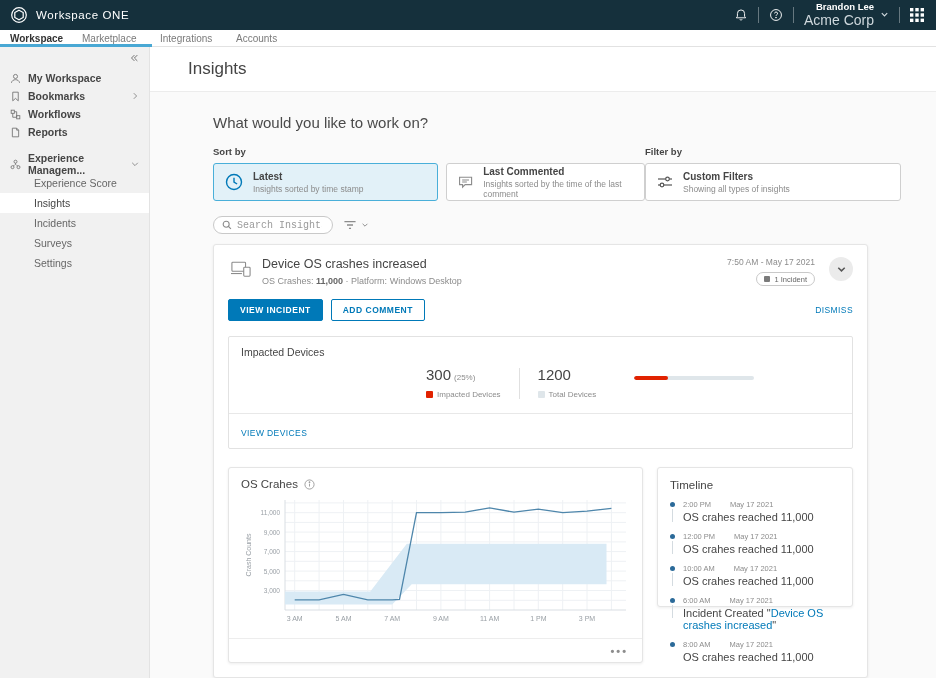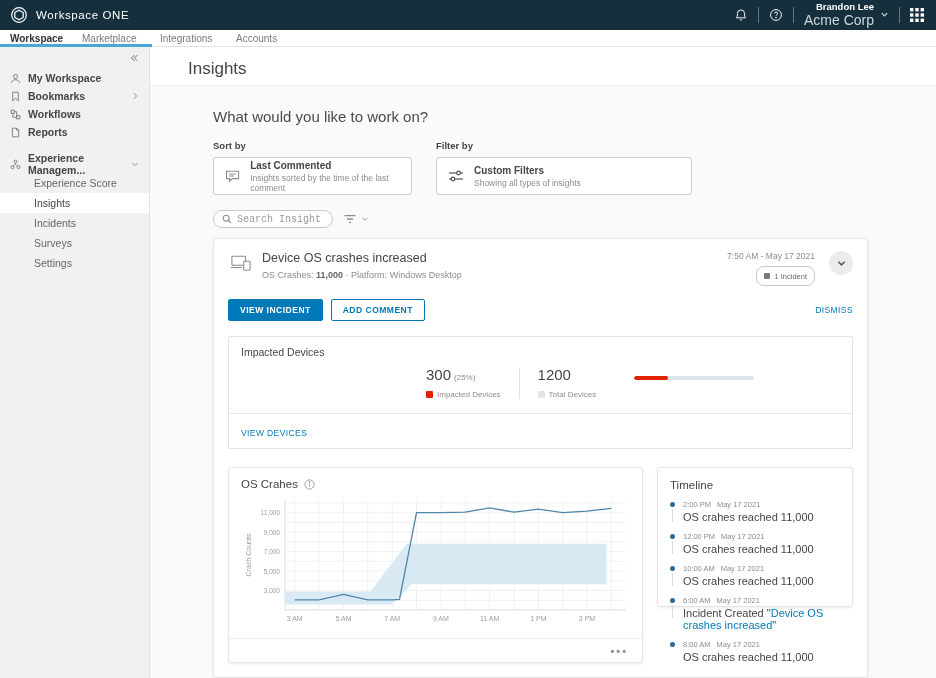--- a/index.html
+++ b/index.html
@@ -38,21 +38,21 @@
   .side-sub.selected { background:#fff; color:#454545; }
 
   .content { flex:1; display:flex; flex-direction:column; background:#fafafa; }
   .page-head { background:#fff; border-bottom:1px solid #ececec; padding:12px 0 0 38px; height:61px; }
   .breadcrumb { font-size:9px; color:#737373; margin-bottom:4px; }
   .page-title { font-size:17px; font-weight:400; color:#454545; }
 
   .content-body { padding:22px 0 0 63px; width:718px; }
   .question { font-size:15px; color:#4a4a4a; font-weight:400; margin-bottom:15px; }
 
-  .groups-row { display:flex; gap:24px; }
+  .groups-row { display:flex; gap:0; }
   .group-label { font-size:9.5px; font-weight:700; color:#454545; margin-bottom:6px; }
   .cards-row { display:flex; gap:8px; }
   .option-card { height:38px; background:#fff; border:1px solid #cfcfcf; border-radius:3px; display:flex; align-items:center; gap:9px; padding:0 10px; cursor:pointer; }
   .option-card.selected { background:#e2f1f8; border-color:#49afd9; }
   .oc-title { font-size:10px; font-weight:700; color:#454545; }
   .oc-desc { font-size:8.5px; color:#8c8c8c; margin-top:2px; }
   .w-latest{ width:225px; } .w-comment{ width:199px; } .w-filter{ width:256px; }
 
   .search-row { margin-top:15px; display:flex; align-items:center; gap:10px; }
   .search-pill { width:120px; height:18px; border:1px solid #c9c9c9; border-radius:9px; background:#fff; display:flex; align-items:center; gap:5px; padding:0 8px; }
@@ -62,21 +62,21 @@
 
   
   .insight-card { margin-top:10px; width:655px; background:#fff; border:1px solid #e5e5e5; border-radius:3px; box-shadow:0 1px 3px rgba(0,0,0,.07); padding:12px 14px 14px; }
   .ic-header { display:flex; align-items:flex-start; }
   .ic-icon { margin:2px 10px 0 2px; }
   .ic-title { font-size:12.5px; color:#454545; font-weight:400; }
   .ic-meta { font-size:9px; color:#8c8c8c; margin-top:5px; }
   .ic-meta b { color:#666; font-weight:700; }
   .hdr-right { margin-left:auto; text-align:right; }
   .timestamp { font-size:8.5px; color:#8c8c8c; }
-  .badge { display:inline-flex; align-items:center; gap:4px; border:1px solid #c9c9c9; border-radius:8px; height:20px; padding:0 7px; font-size:7.5px; color:#666; margin-top:5px; }
+  .badge { display:inline-flex; align-items:center; gap:4px; border:1px solid #c9c9c9; border-radius:8px; height:14px; padding:0 7px; font-size:7.5px; color:#666; margin-top:5px; }
   .badge-glyph { width:6px; height:6px; background:#7a7a7a; border-radius:1px; }
   .chev-btn { width:24px; height:24px; border-radius:50%; background:#ebebeb; border:none; display:flex; align-items:center; justify-content:center; margin-left:14px; cursor:pointer; }
 
   .btn-row { display:flex; align-items:center; margin-top:13px; }
   .btn { font-size:8.5px; font-weight:700; letter-spacing:.5px; border-radius:2px; padding:5px 11px; cursor:pointer; font-family:"Liberation Sans", sans-serif; }
   .btn-primary { background:#0079b8; border:1px solid #0079b8; color:#fff; margin-right:8px; }
   .btn-outline { background:#fff; border:1px solid #0079b8; color:#0079b8; }
   .link { font-size:8.5px; font-weight:400; letter-spacing:.4px; color:#0079b8; cursor:pointer; text-decoration:none; }
   .dismiss { margin-left:auto; }
 
@@ -100,21 +100,21 @@
   .cc-title { font-size:11.5px; color:#454545; }
   .cc-foot { margin-top:auto; border-top:1px solid #ededed; height:24px; display:flex; align-items:center; justify-content:flex-end; margin-left:-12px; margin-right:-12px; padding:0 14px; }
   .dots { font-size:11px; font-weight:700; color:#8c8c8c; letter-spacing:2px; cursor:pointer; line-height:0; }
 
   .timeline-card { width:196px; height:140px; padding:11px 12px; }
   .tl-title { font-size:11.5px; color:#454545; margin-bottom:9px; }
   .tl-item { position:relative; padding-left:13px; margin-bottom:9px; }
   .tl-item .dot { position:absolute; left:0; top:2px; width:5px; height:5px; border-radius:50%; background:#2b6a99; }
   .tl-item .conn { position:absolute; left:2px; top:9px; height:13px; width:1px; background:#d4dbe0; }
   .tl-time { font-size:7.5px; color:#8c8c8c; }
-  .tl-date { margin-left:6px; }
+  .tl-date { margin-left:19px; }
   .tl-text { font-size:11px; color:#454545; margin-top:2px; }
   .tl-link { color:#0079b8; cursor:pointer; }
 </style>
 </head>
 <body>
 
 <header class="topbar">
   <div class="logo">
     <svg width="18" height="18" viewBox="0 0 18 18" fill="none" stroke="#fff" stroke-width="1.2">
       <circle cx="9" cy="9" r="7.3"></circle>
@@ -239,20 +239,30 @@
       <div class="page-title">Insights</div>
     </div>
 
     <div class="content-body">
       <h2 class="question">What would you like to work on?</h2>
 
       <div class="groups-row">
         <div>
           <div class="group-label">Sort by</div>
           <div class="cards-row">
+            <div class="option-card selected w-latest">
+              <svg width="20" height="20" viewBox="0 0 20 20" fill="none" stroke="#0079b8" stroke-width="1.4">
+                  <circle cx="10" cy="10" r="7.5"></circle>
+                  <path d="M10 5.8V10l3.1 2"></path>
+                </svg>
+              <div>
+                <div class="oc-title">Latest</div>
+                <div class="oc-desc">Insights sorted by time stamp</div>
+              </div>
+            </div>
             <div class="option-card w-comment">
               <svg width="20" height="20" viewBox="0 0 20 20" fill="none" stroke="#8c8c8c" stroke-width="1.3">
                   <path d="M3 4.5h14v8.5H9.5L6.5 16v-3H3z"></path>
                   <path d="M6 7.6h8M6 10h5.5"></path>
                 </svg>
               <div>
                 <div class="oc-title">Last Commented</div>
                 <div class="oc-desc">Insights sorted by the time of the last comment</div>
               </div>
             </div>

